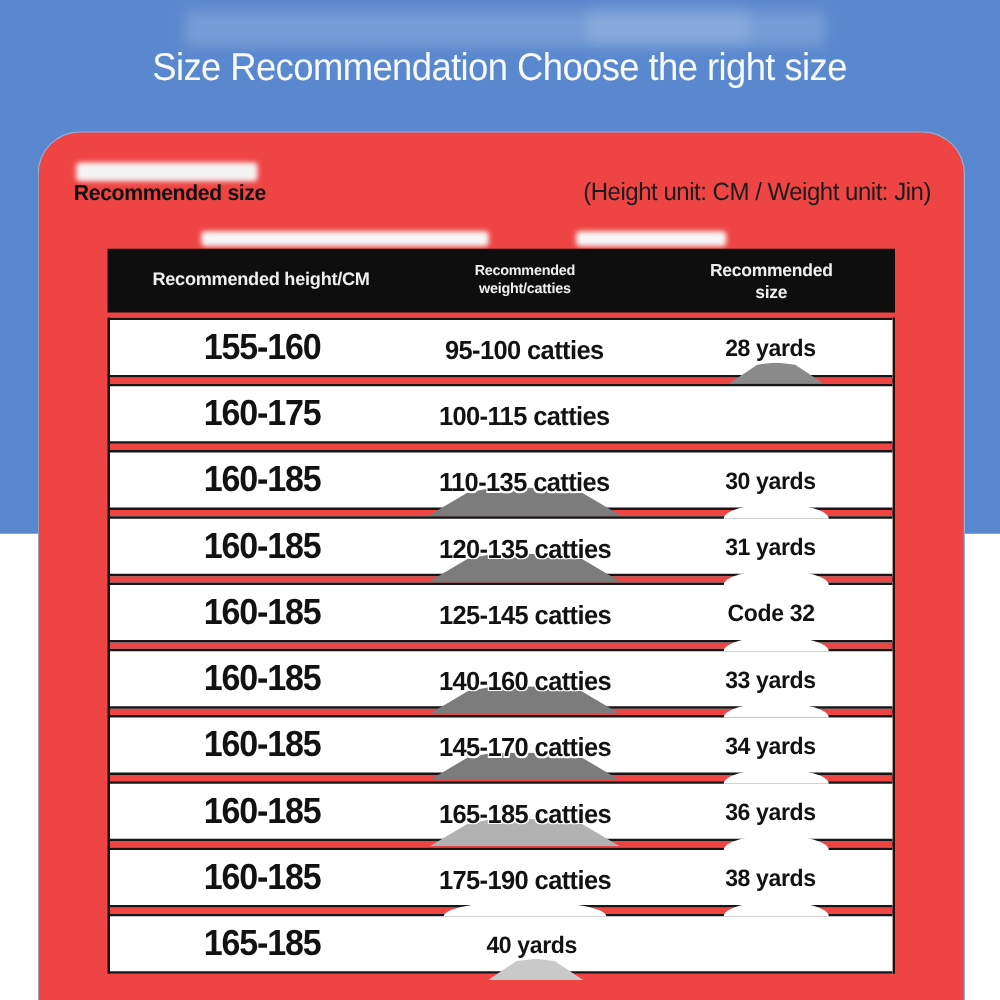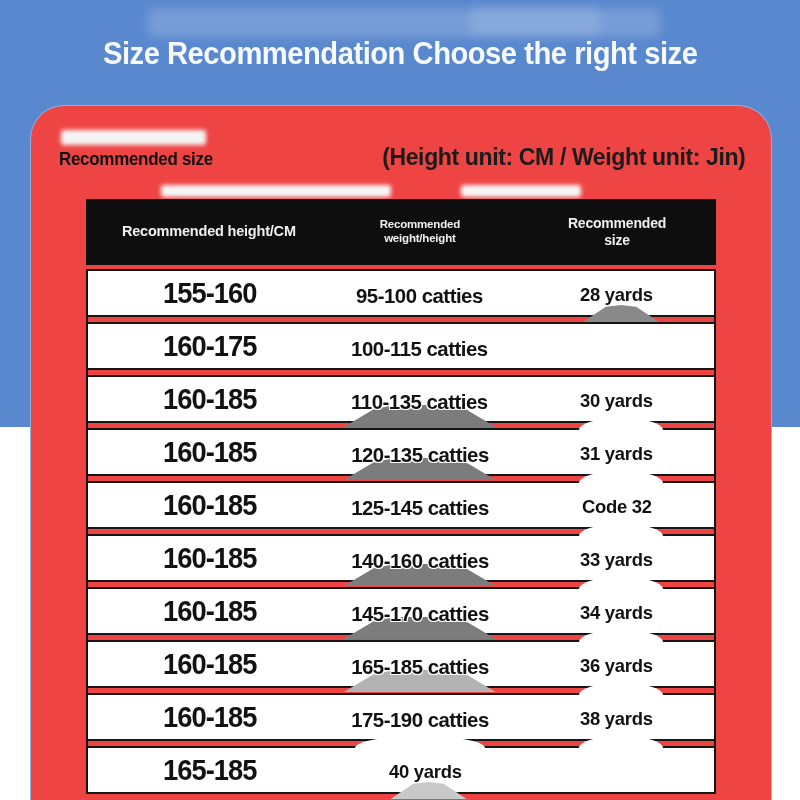--- a/index.html
+++ b/index.html
@@ -7,45 +7,45 @@
     width:800px;height:800px;position:relative;overflow:hidden;
     background:#ffffff;font-family:"Liberation Sans",sans-serif;
   }
   
   .blue-bg{position:absolute;left:0;top:0;width:800px;height:427px;background:#5a88ce;}
   .banner-ghost{position:absolute;background:rgba(255,255,255,0.18);filter:blur(5px);border-radius:4px;}
   .banner-ghost.g1{left:148px;top:9px;width:512px;height:28px;}
   .banner-ghost.g2{left:470px;top:6px;width:130px;height:30px;background:rgba(255,255,255,0.12);}
   .banner-title{
     position:absolute;left:0;top:36px;width:800px;text-align:center;
-    color:#f7fafd;font-size:31px;font-weight:bold;letter-spacing:-0.5px;
+    color:#f7fafd;font-size:31px;font-weight:normal;letter-spacing:-0.5px;
   }
   .banner-title .tx{display:inline-block;transform:scaleX(0.94);}
   
   .card{
     position:absolute;left:30px;top:105px;width:742px;height:695px;
     background:#ef4444;border:1px solid #8fb0de;border-bottom:none;
     border-radius:34px 34px 0 0;box-sizing:border-box;
   }
   .smudge{position:absolute;background:#f4f4f4;filter:blur(2px);border-radius:3px;}
   .smudge.s1{left:30px;top:24px;width:145px;height:15px;}
   .smudge.s2{left:130px;top:79px;width:230px;height:12px;background:#f6f6f6;}
   .smudge.s3{left:430px;top:79px;width:120px;height:12px;background:#f6f6f6;}
   .card-head{
     position:absolute;left:28px;right:26px;top:37px;
     display:flex;justify-content:space-between;align-items:baseline;
   }
   .card-label{font-size:17.5px;font-weight:bold;color:#101010;letter-spacing:-0.3px;}
   .card-label .tx{display:inline-block;transform:scaleX(0.97);transform-origin:left center;}
-  .units-note{font-size:24px;font-weight:bold;color:#1b1b1b;letter-spacing:-0.4px;}
+  .units-note{font-size:20px;font-weight:normal;color:#1b1b1b;letter-spacing:-0.4px;}
   .units-note .tx{display:inline-block;transform:scaleX(0.96);transform-origin:right center;}
   
   .size-table{position:absolute;left:55px;top:93px;width:630px;}
   .thead{
-    height:66px;background:#0e0e0e;color:#efefef;
+    height:51px;background:#0e0e0e;color:#efefef;
     display:grid;grid-template-columns:39% 28% 33%;align-items:center;
   }
   .th{text-align:center;font-weight:bold;line-height:1.18;letter-spacing:-0.2px;}
   .th.h1{font-size:14.5px;}
   .th.h2{font-size:11.5px;}
   .th.h3{font-size:14px;padding-left:10px;}
   .tbody{margin-top:4px;border-left:2px solid #161616;border-right:2px solid #161616;}
   .trow{
     position:relative;height:44px;margin-bottom:5px;
     border-top:2px solid #161616;border-bottom:2px solid #161616;
@@ -108,21 +108,21 @@
     </div>
   </div>
 
   <div class="size-table">
     <div class="thead">
       <div class="th h1">
         <div>Recommended height/CM</div>
       </div>
       <div class="th h2">
         <div>Recommended</div>
-        <div>weight/height</div>
+        <div>weight/catties</div>
       </div>
       <div class="th h3">
         <div>Recommended</div>
         <div>size</div>
       </div>
     </div>
     <div class="tbody" id="table-body">
   <div class="trow">
     <div class="cell c-height">
             <span class="txt">155-160</span>

